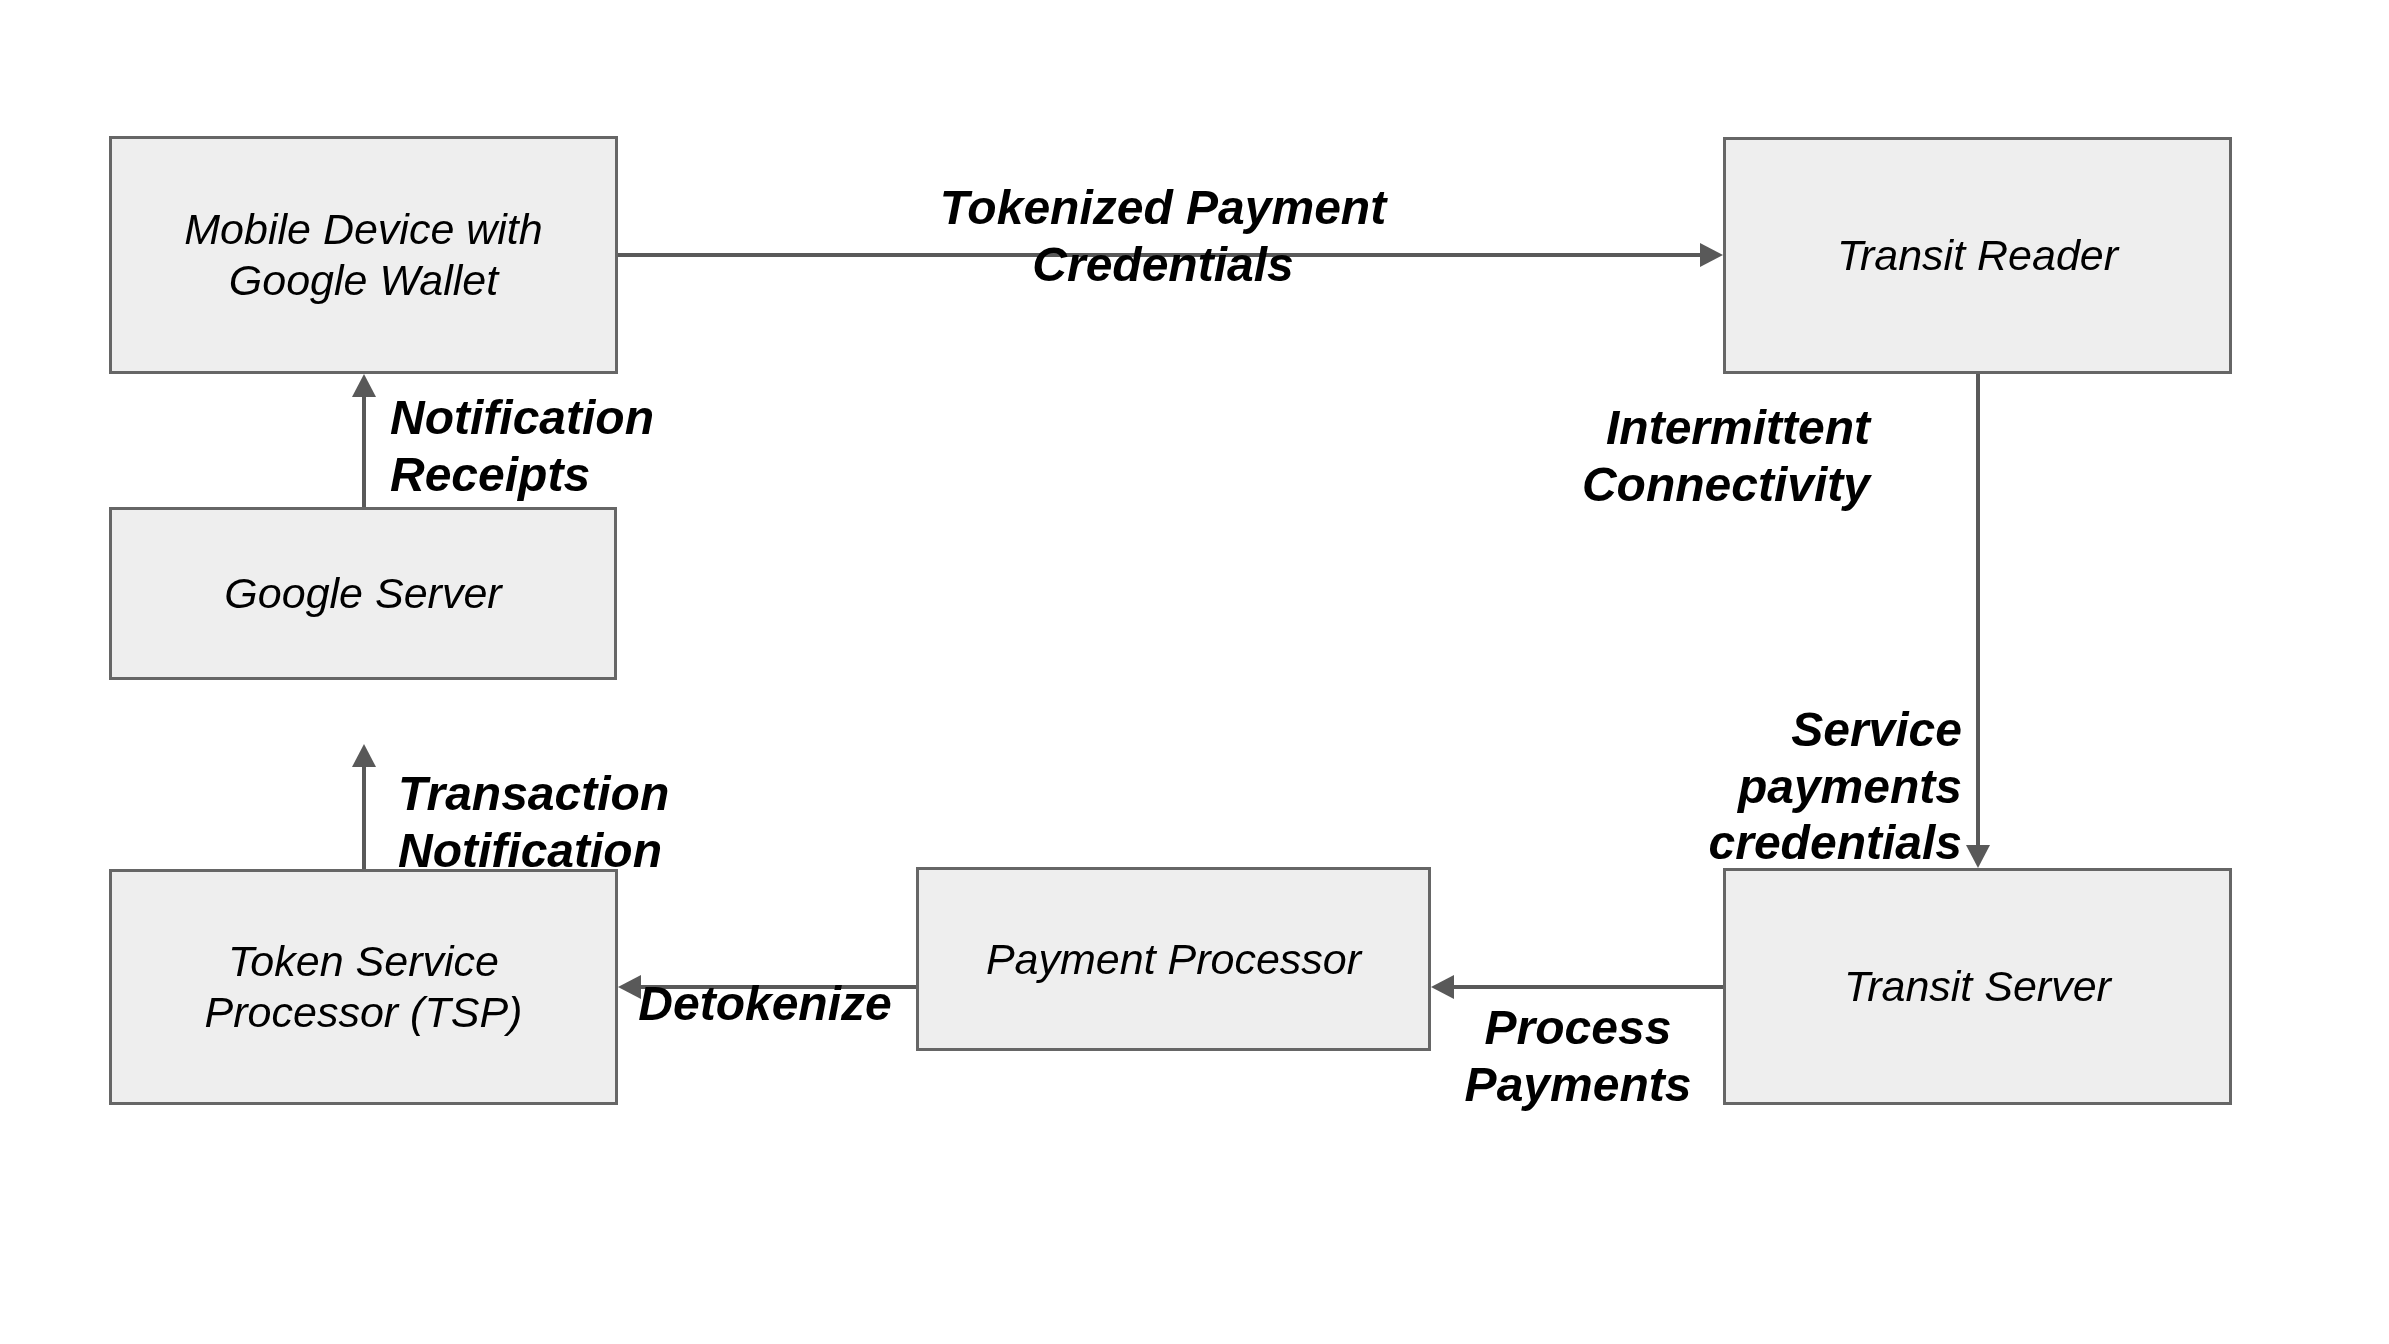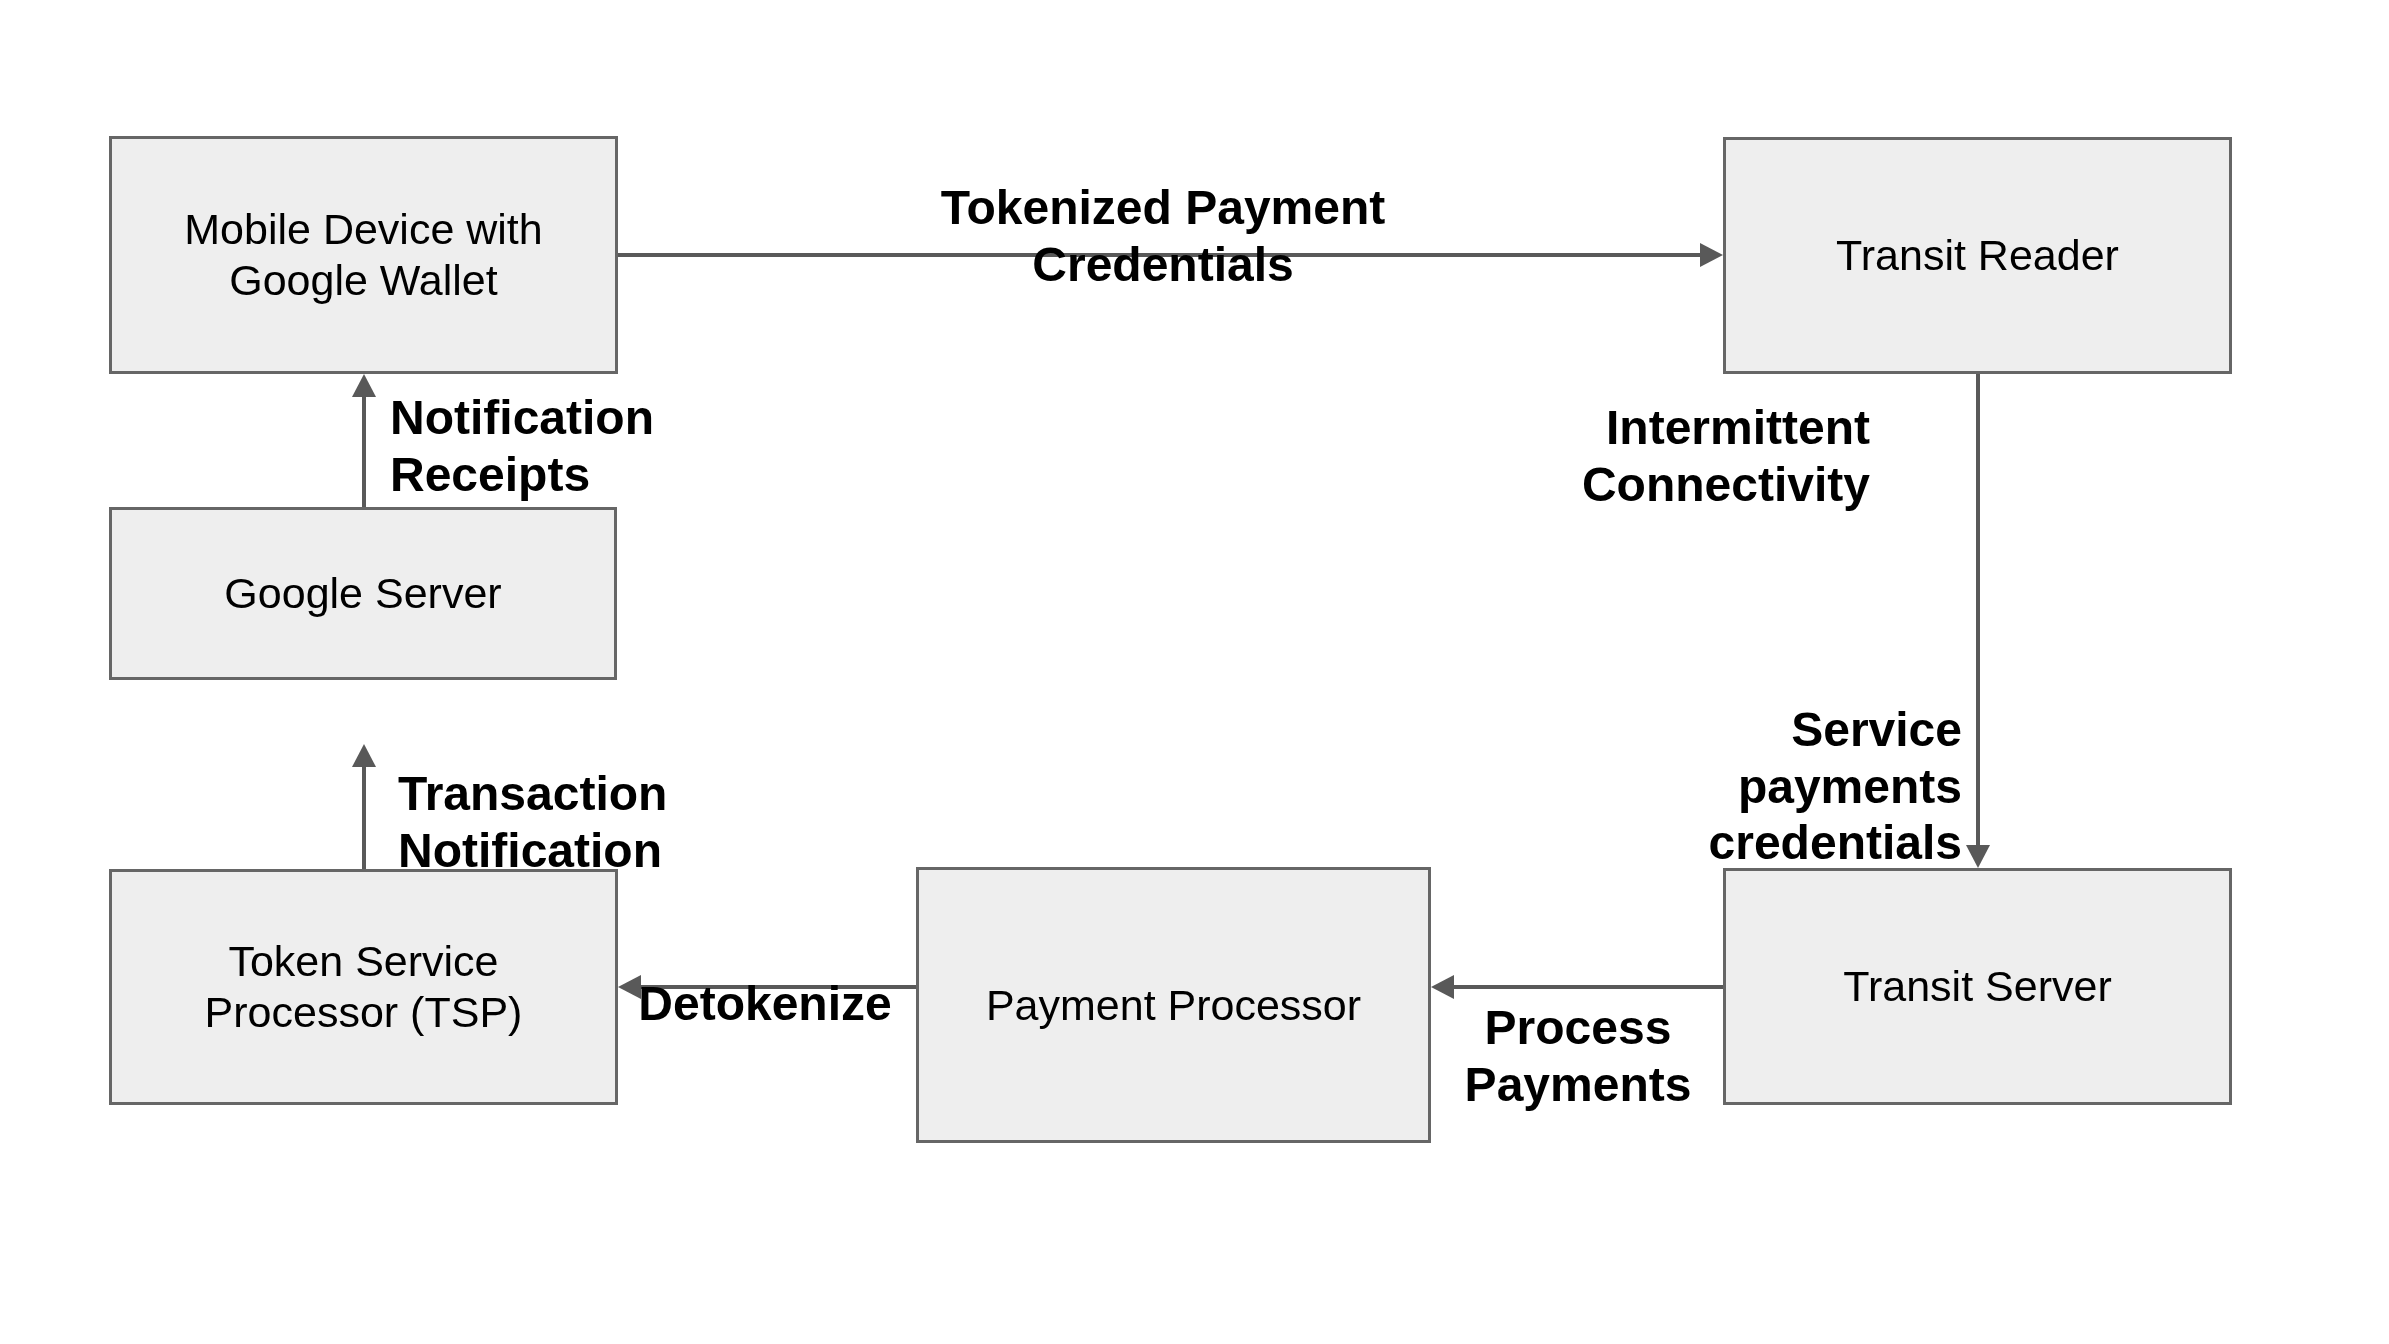--- a/index.html
+++ b/index.html
@@ -8,20 +8,21 @@
     padding: 0;
     background: #ffffff;
   }
   #canvas {
     position: relative;
     width: 2389px;
     height: 1344px;
     background: #ffffff;
     font-family: "Liberation Sans", sans-serif;
     overflow: hidden;
+    font-style: italic;
   }
   .node {
     position: absolute;
     box-sizing: border-box;
     background: #eeeeee;
     border: 3px solid #666666;
     display: flex;
     align-items: center;
     justify-content: center;
     text-align: center;
@@ -111,21 +112,21 @@
 
   <div class="node" style="left:109px; top:507px; width:508px; height:173px;">
     <span>Google Server</span>
   </div>
 
   <div class="node" style="left:109px; top:869px; width:509px; height:236px;">
     <span>Token Service
 Processor (TSP)</span>
   </div>
 
-  <div class="node" style="left:916px; top:867px; width:515px; height:276px;">
+  <div class="node" style="left:916px; top:867px; width:515px; height:184px;">
     <span>Payment Processor</span>
   </div>
 
   <div class="node" style="left:1723px; top:868px; width:509px; height:237px;">
     <span>Transit Server</span>
   </div>
 
   <div class="edge-label" style="left:818px; top:180px; width:690px;">Tokenized Payment Credentials</div>
 
   <div class="edge-label lbl-right" style="left:390px; top:390px; width:330px;">Notification

